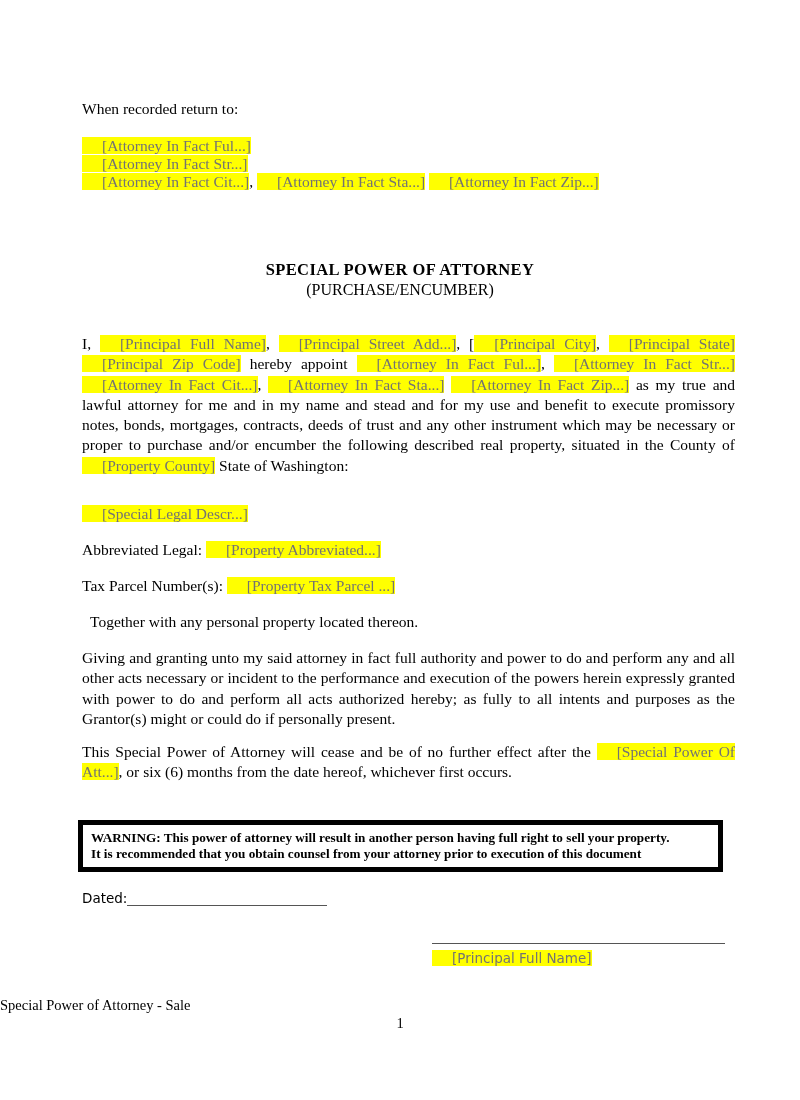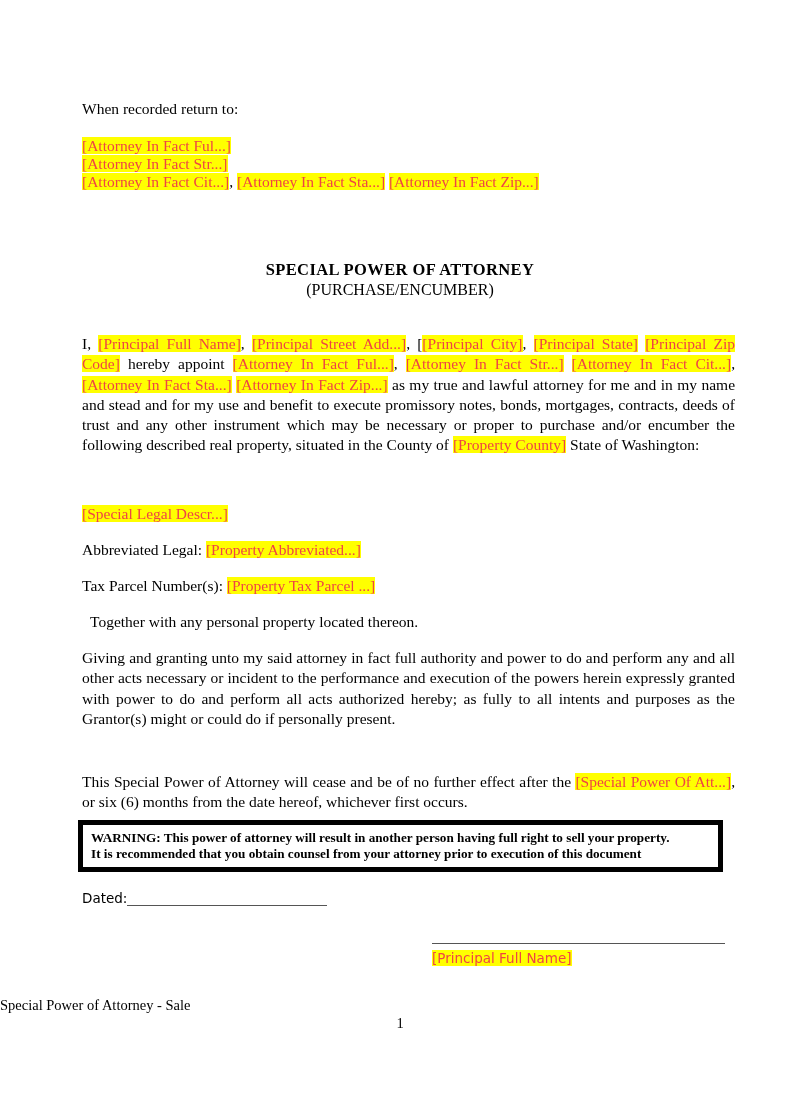--- a/index.html
+++ b/index.html
@@ -19,21 +19,22 @@
     position: absolute;
     left: 0; top: 0;
     width: 800px;
     height: 1100px;
     background: #ffffff;
   }
 
   
   .hl {
     background: #FFFF00;
-    color: #ef4444;
+    color: #737373;
+    padding-left: 20px;
   }
 
   .return-label {
     position: absolute;
     left: 82px;
     top: 100px;
     font-size: 15.5px;
     line-height: 18px;
     white-space: nowrap;
   }
@@ -78,21 +79,21 @@
     text-justify: inter-word;
   }
   .body-block.nojust { text-align: left; }
 
   #para-appoint { top: 334px; }
   #legal-desc   { top: 504px; }
   #abbrev-legal { top: 540px; }
   #tax-parcel   { top: 576px; }
   #together     { top: 612px; margin-left: 8px; }
   #para-grant   { top: 648px; }
-  #para-cease   { top: 772px; }
+  #para-cease   { top: 742px; }
 
   
   .warning-box {
     position: absolute;
     left: 78px;
     top: 820px;
     width: 645px;
     border: 5px solid #000000;
     box-sizing: border-box;
     padding: 5px 8px 6px 8px;

